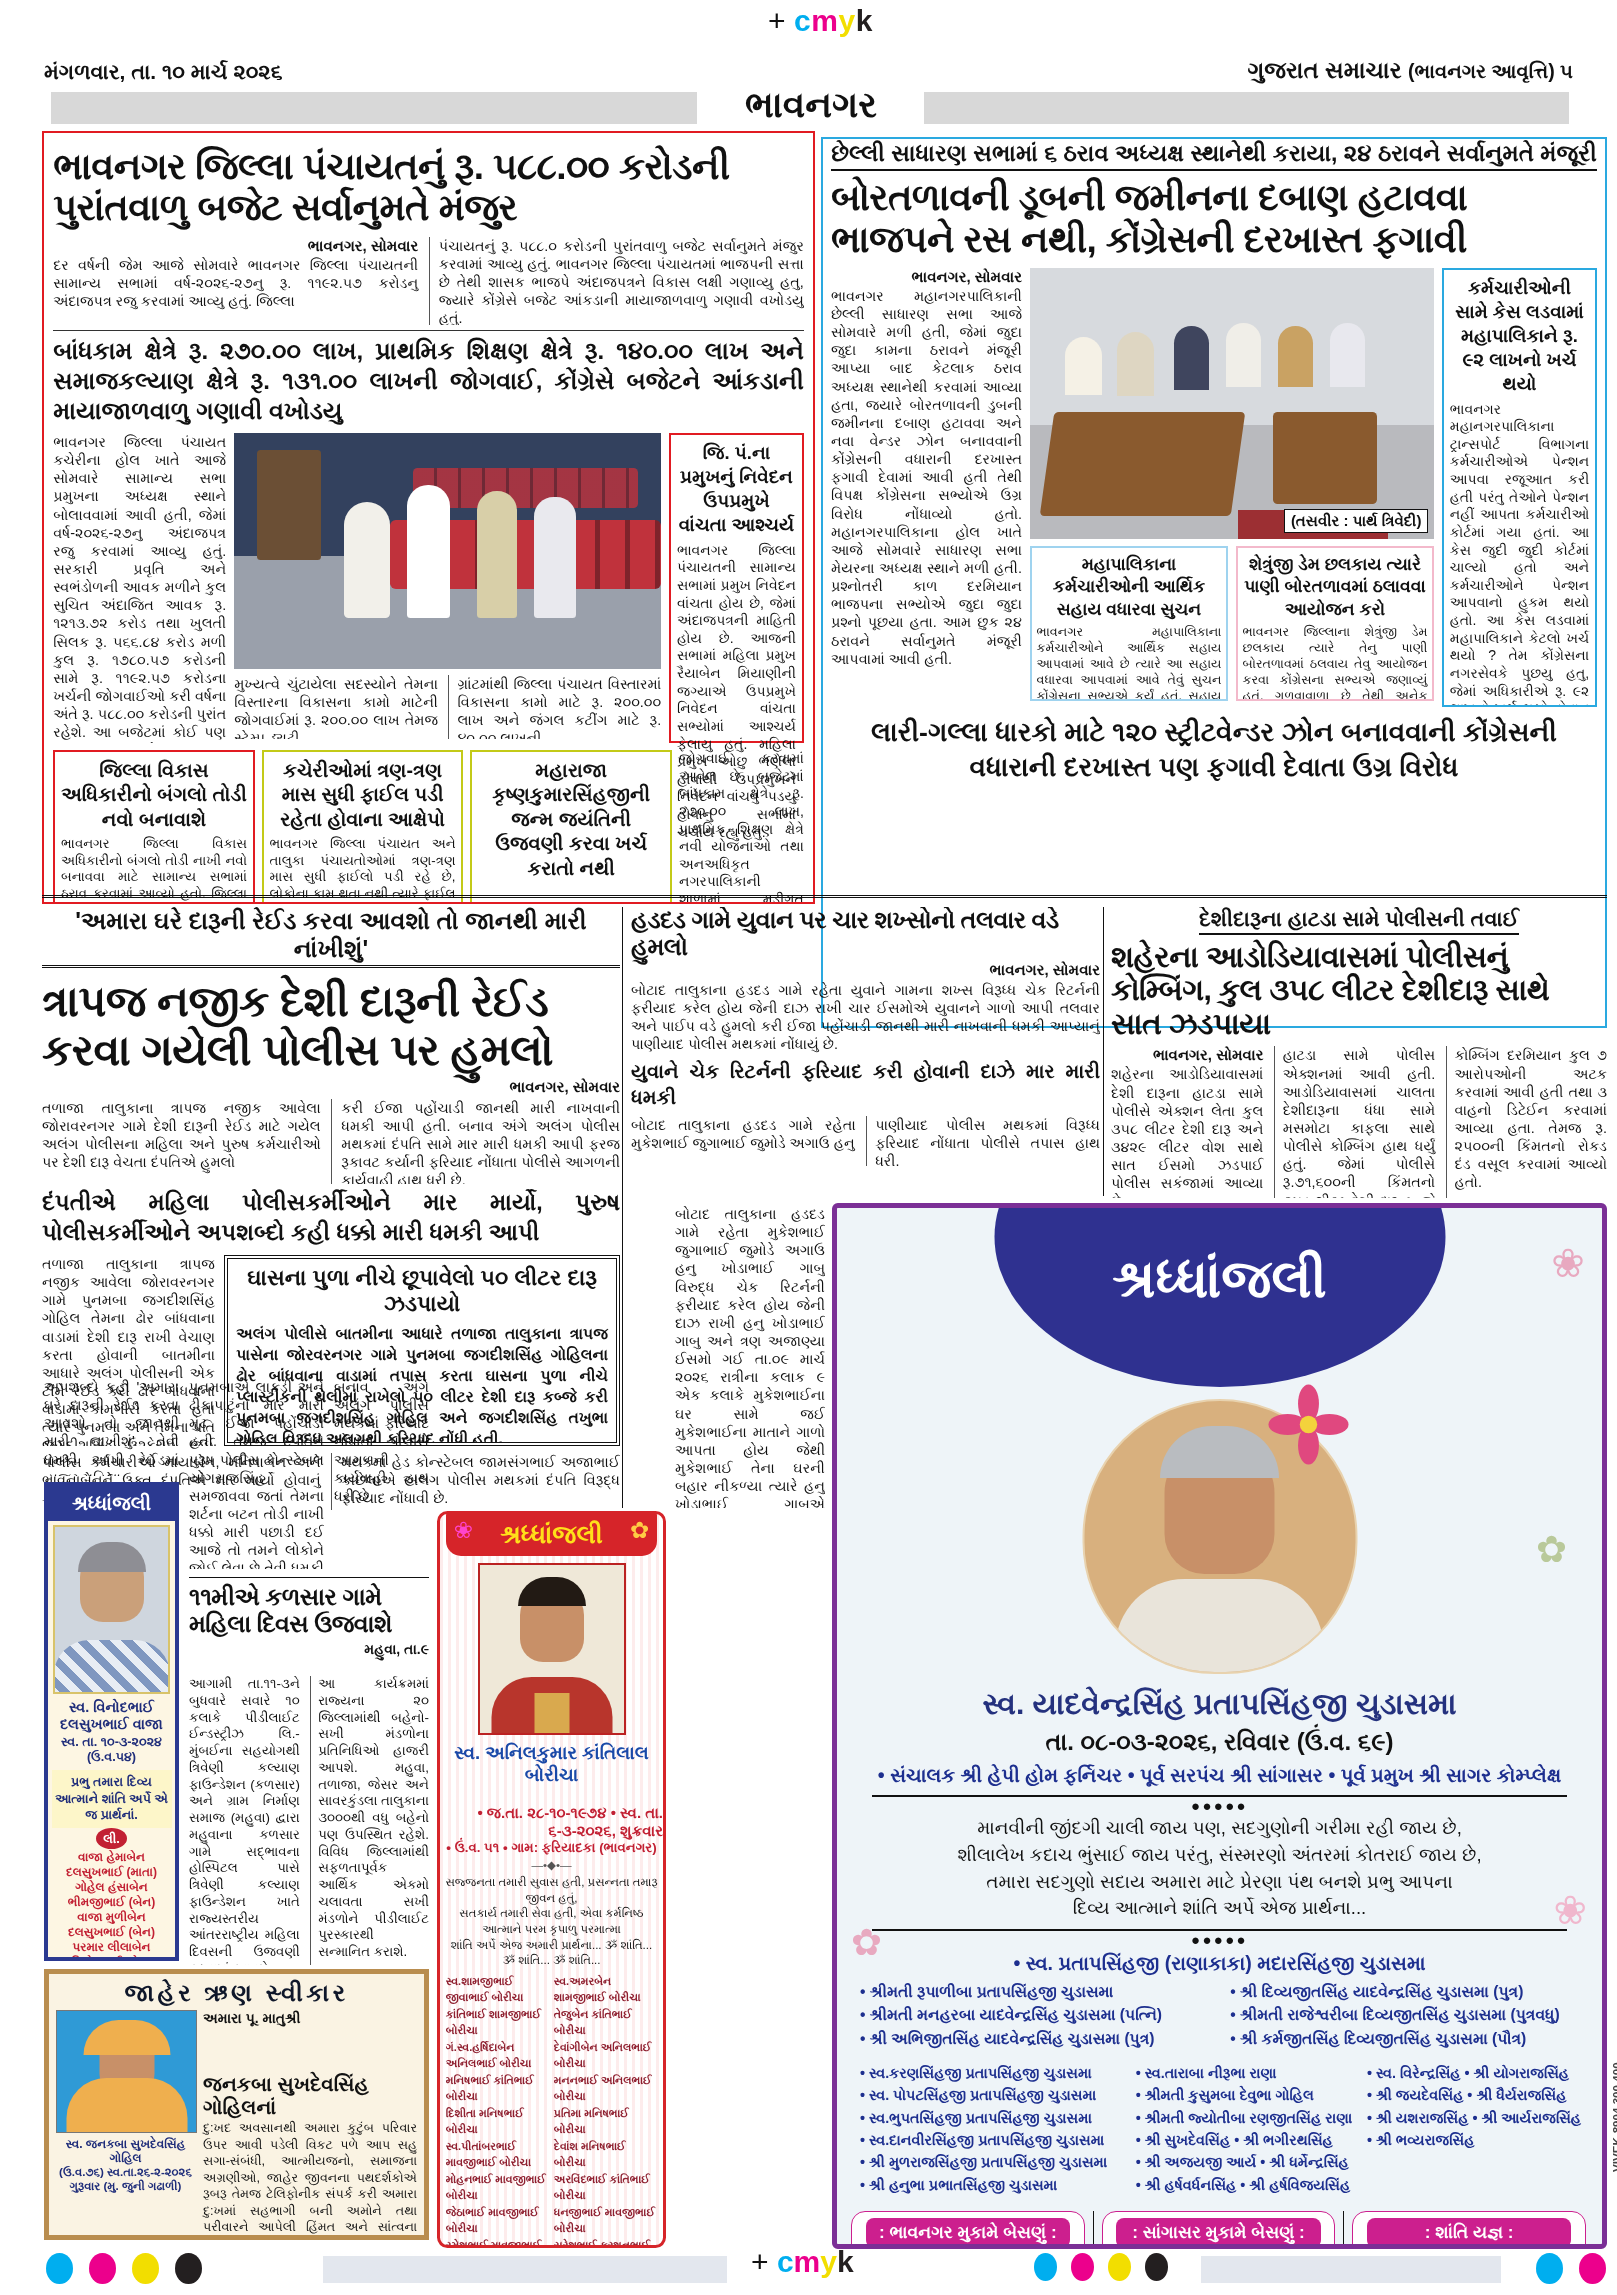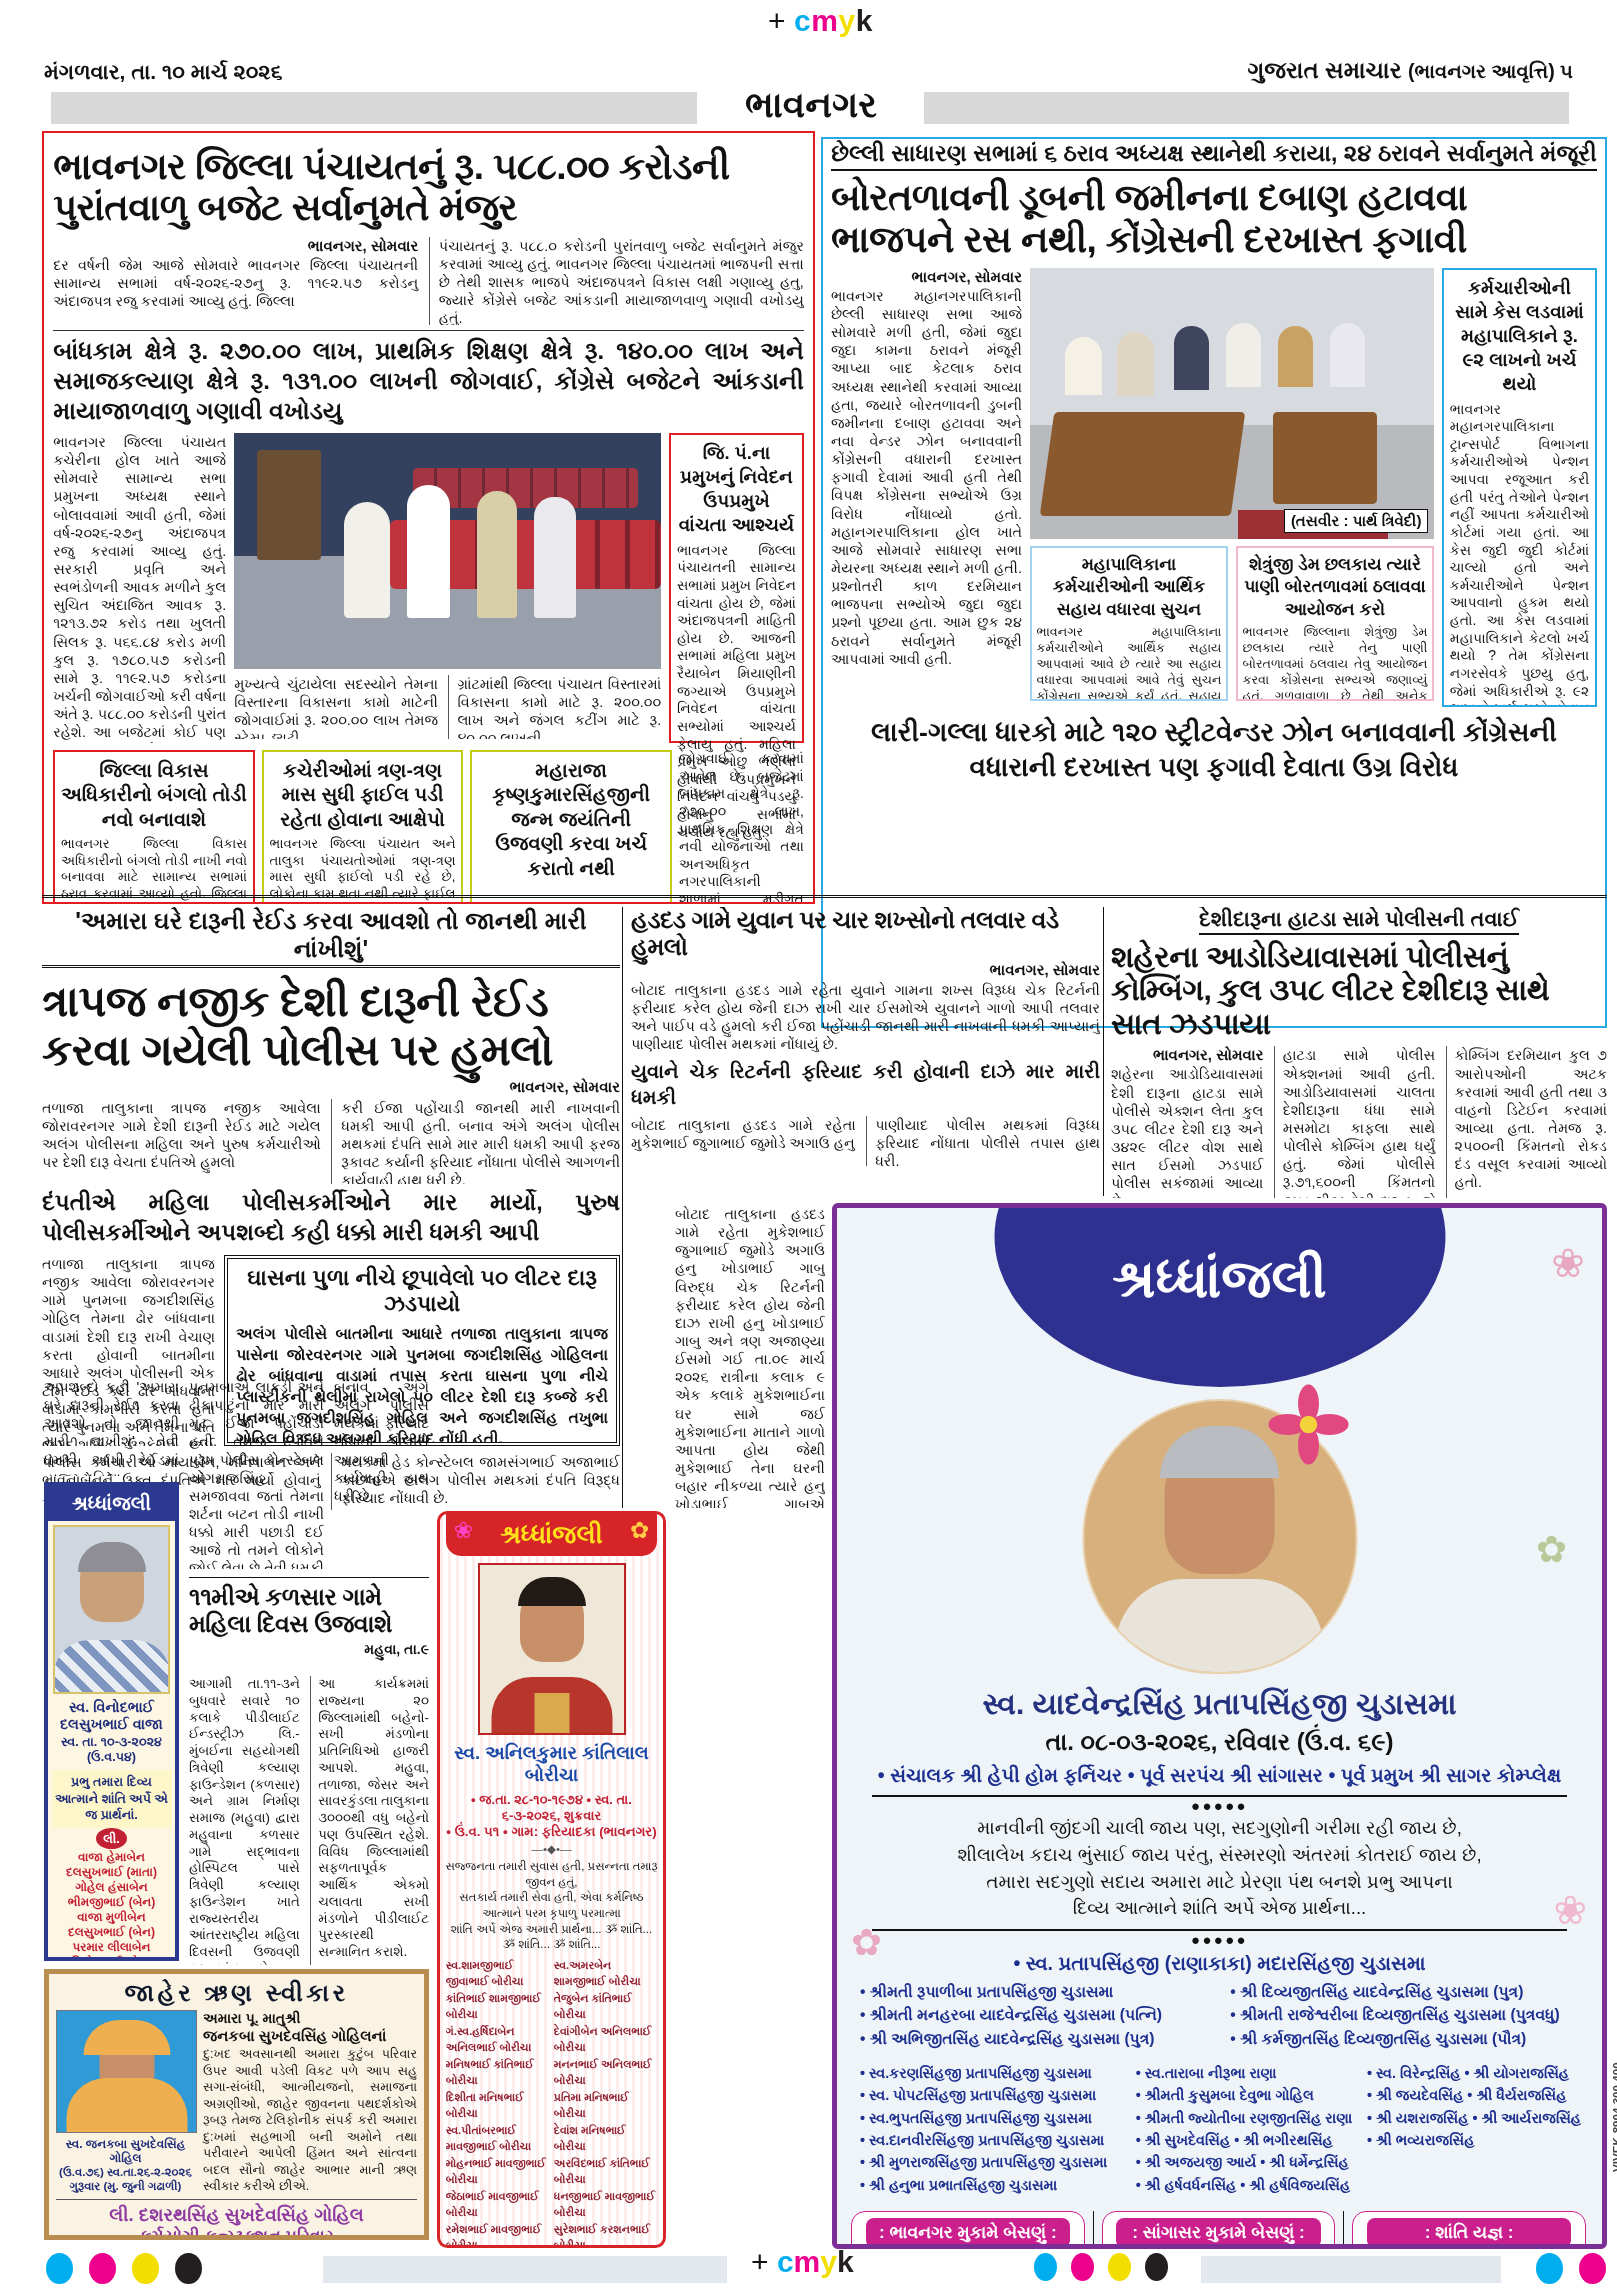--- a/index.html
+++ b/index.html
@@ -231,21 +231,21 @@
           <div style="position:absolute;left:50%;top:17.3px;transform:translateX(-50%);width:55px;height:67px;background:#c89068;border-radius:26.6px 26.6px 21px 21px;"></div>
           <div style="position:absolute;left:50%;top:9.2px;transform:translateX(-50%);width:87px;height:35px;background:#efaf4e;border-radius:35px 35px 0 0;"></div>
           <div style="position:absolute;left:50%;bottom:-21px;transform:translateX(-50%);width:121px;height:75px;background:#efaf4e;border-radius:40px 40px 0 0;"></div>
         </div>
         <div class="b c" style="color:#1f2d7a;font-size:12px;margin-top:3.5px;">સ્વ. જનકબા સુખદેવસિંહ ગોહિલ</div>
         <div class="b c" style="color:#1f2d7a;font-size:11.6px;">(ઉ.વ.૭૬)  સ્વ.તા.૨૬-૨-૨૦૨૬</div>
         <div class="b c" style="color:#1f2d7a;font-size:11.6px;">ગુરૂવાર  (મુ. જુની ગઢાળી)</div>
       </div>
       <div style="flex:1;">
         <div class="b" style="font-size:14px;">અમારા પૂ. માતુશ્રી</div>
-        <div class="b" style="font-size:15px;">જનકબા સુખદેવસિંહ ગોહિલનાં</div>
+        <div class="b" style="font-size:20px;margin-top:46px;">જનકબા સુખદેવસિંહ ગોહિલનાં</div>
         <div class="j" style="font-size:12.7px;line-height:1.3;margin-top:1.2px;">દુ:ખદ અવસાનથી અમારા કુટુંબ પરિવાર ઉપર આવી પડેલી વિકટ પળે આપ સહુ સગા-સંબંધી, આત્મીયજનો, સમાજના અગ્રણીઓ, જાહેર જીવનના પથદર્શકોએ રૂબરૂ તેમજ ટેલિફોનીક સંપર્ક કરી અમારા દુ:ખમાં સહભાગી બની અમોને તથા પરીવારને આપેલી હિંમત અને સાંત્વના બદલ સૌનો જાહેર આભાર માની ઋણ સ્વીકાર કરીએ છીએ.</div>
       </div>
     </div>
     <div style="border-top:1.7px solid #555;margin-top:4.6px;padding-top:3.5px;">
       <div class="b c" style="color:#8e3aa0;font-size:18.5px;">લી.  દશરથસિંહ સુખદેવસિંહ ગોહિલ</div>
       <div class="b c" style="color:#8e3aa0;font-size:17.3px;">કર્મયોગી કન્સ્ટ્રક્શન પરિવાર</div>
 
     </div>
   </div>
 
@@ -255,21 +255,21 @@
       <span class="b" style="color:#ffe01a;font-size:25.4px;">શ્રધ્ધાંજલી</span>
       <span class="flower" style="position:absolute;right:8px;top:4.6px;color:#fc4;">✿</span>
     </div>
     <div style="position:relative;width:144px;height:168px;margin:7px auto 0 auto;border:2.9px solid #b22;background:#efe8d8;overflow:hidden;">
       <div style="position:absolute;left:50%;top:21px;transform:translateX(-50%);width:64px;height:76px;background:#c89068;border-radius:29px 29px 23px 23px;"></div>
       <div style="position:absolute;left:50%;top:12.7px;transform:translateX(-50%);width:68px;height:29px;background:#221a14;border-radius:29px 29px 0 0;"></div>
       <div style="position:absolute;left:50%;bottom:-19.6px;transform:translateX(-50%);width:121px;height:75px;background:#b8352c;border-radius:40px 40px 0 0;"></div>
       <div style="position:absolute;left:50%;bottom:0;transform:translateX(-50%);width:35px;height:40px;background:#d9a94e;"></div>
     </div>
     <div class="b c" style="color:#1a49a8;font-size:18.5px;margin-top:7px;">સ્વ. અનિલકુમાર કાંતિલાલ બોરીચા</div>
-    <div class="b c" style="color:#c22033;font-size:13px;margin-top:6px;">• જ.તા. ૨૮-૧૦-૧૯૭૪ • સ્વ. તા. ૬-૩-૨૦૨૬, શુક્રવાર</div>
+    <div class="b c" style="color:#c22033;font-size:15px;margin-top:18px;text-align:right;">• જ.તા. ૨૮-૧૦-૧૯૭૪ • સ્વ. તા. ૬-૩-૨૦૨૬, શુક્રવાર</div>
     <div class="b c" style="color:#c22033;font-size:13.3px;">• ઉં.વ. ૫૧  • ગામ: ફરિયાદકા (ભાવનગર)</div>
     <div class="c" style="font-size:11.6px;color:#555;margin-top:2.3px;">—•◆•—</div>
     <div class="c pre" style="font-size:11.6px;line-height:1.35;margin-top:2.3px;padding:0 4.6px;">સજ્જનતા તમારી સુવાસ હતી, પ્રસન્નતા તમારૂ જીવન હતું,
 સતકાર્ય તમારી સેવા હતી, એવા કર્મનિષ્ઠ આત્માને પરમ કૃપાળુ પરમાત્મા
 શાંતિ અર્પે એજ અમારી પ્રાર્થના... ૐ શાંતિ... ૐ શાંતિ... ૐ શાંતિ...</div>
     <div style="display:flex;gap:4.6px;padding:4.6px 5.8px 0 5.8px;">
       <div style="flex:1;color:#8f2030;font-weight:bold;font-size:11px;line-height:1.5;">
         <div>સ્વ.શામજીભાઈ જીવાભાઈ બોરીચા</div>
           <div>કાંતિભાઈ શામજીભાઈ બોરીચા</div>
           <div>ગં.સ્વ.હર્ષિદાબેન અનિલભાઈ બોરીચા</div>

